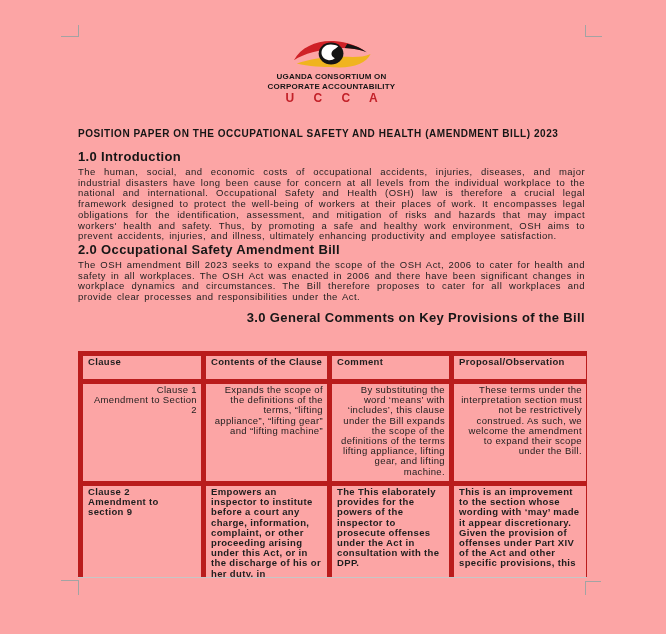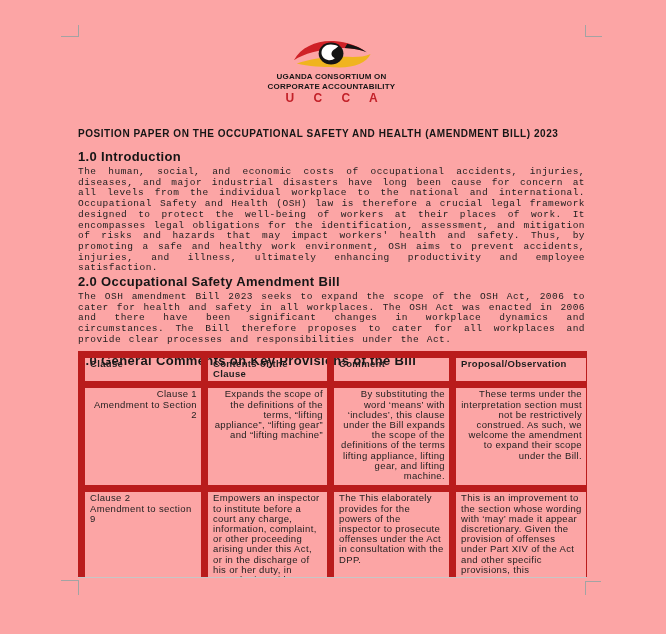--- a/index.html
+++ b/index.html
@@ -22,46 +22,46 @@
 
   .logo-block{text-align:center;}
   .logo-block svg{margin-top:3px;display:inline-block;}
   .org-line{font-size:8px;font-weight:bold;line-height:9.5px;letter-spacing:0.2px;color:#161616;}
   .org-acronym{margin-top:3px;font-size:12px;font-weight:bold;color:#c32129;letter-spacing:8px;padding-left:8px;line-height:9px;}
 
   .doc-title{margin-top:25px;font-size:10px;font-weight:bold;letter-spacing:0.55px;line-height:11px;color:#161616;}
   .h-sec{font-size:13px;font-weight:bold;letter-spacing:0.35px;line-height:11px;color:#161616;}
   .h-intro{margin-top:12px;}
   .h-bill{margin-top:2px;}
-  .h-comments{margin-top:9px;}
+  .h-comments{margin-top:9px;text-align:right;}
   .para{
     margin-top:5px;
     font-size:9.5px;line-height:10.7px;
     letter-spacing:0.45px;word-spacing:1.5px;
-    text-align:justify;color:#1e1e1e;font-family:Liberation Mono, monospace;
+    text-align:justify;color:#1e1e1e;
   }
 
   .table-wrap{
     position:absolute;left:78px;top:351px;width:509px;height:226px;
     overflow:hidden;
     border-bottom:1px solid #c6c6c6;
   }
   table.comments{
     border-collapse:collapse;table-layout:fixed;width:508px;
     font-size:9.5px;line-height:10.2px;letter-spacing:0.35px;color:#1e1e1e;
   }
   table.comments td{
-    border:7px solid #b91c1c;
+    border:5px solid #b91c1c;
     vertical-align:top;
     padding:1px 4px 2px 5px;
     overflow:hidden;
   }
   table.comments tr.hdr td{font-weight:bold;height:20px;}
   table.comments tr.r0 td{height:94px;text-align:right;}
-  table.comments tr.r1 td{height:122px;}
+  table.comments tr.r1 td{height:122px;font-weight:bold;}
   td.clause-cell{white-space:pre-line;}
 </style>
 </head>
 <body>
 
 <div class="page">
 
   <div class="crop tl"></div>
   <div class="crop tr"></div>
   <div class="crop bl"></div>

